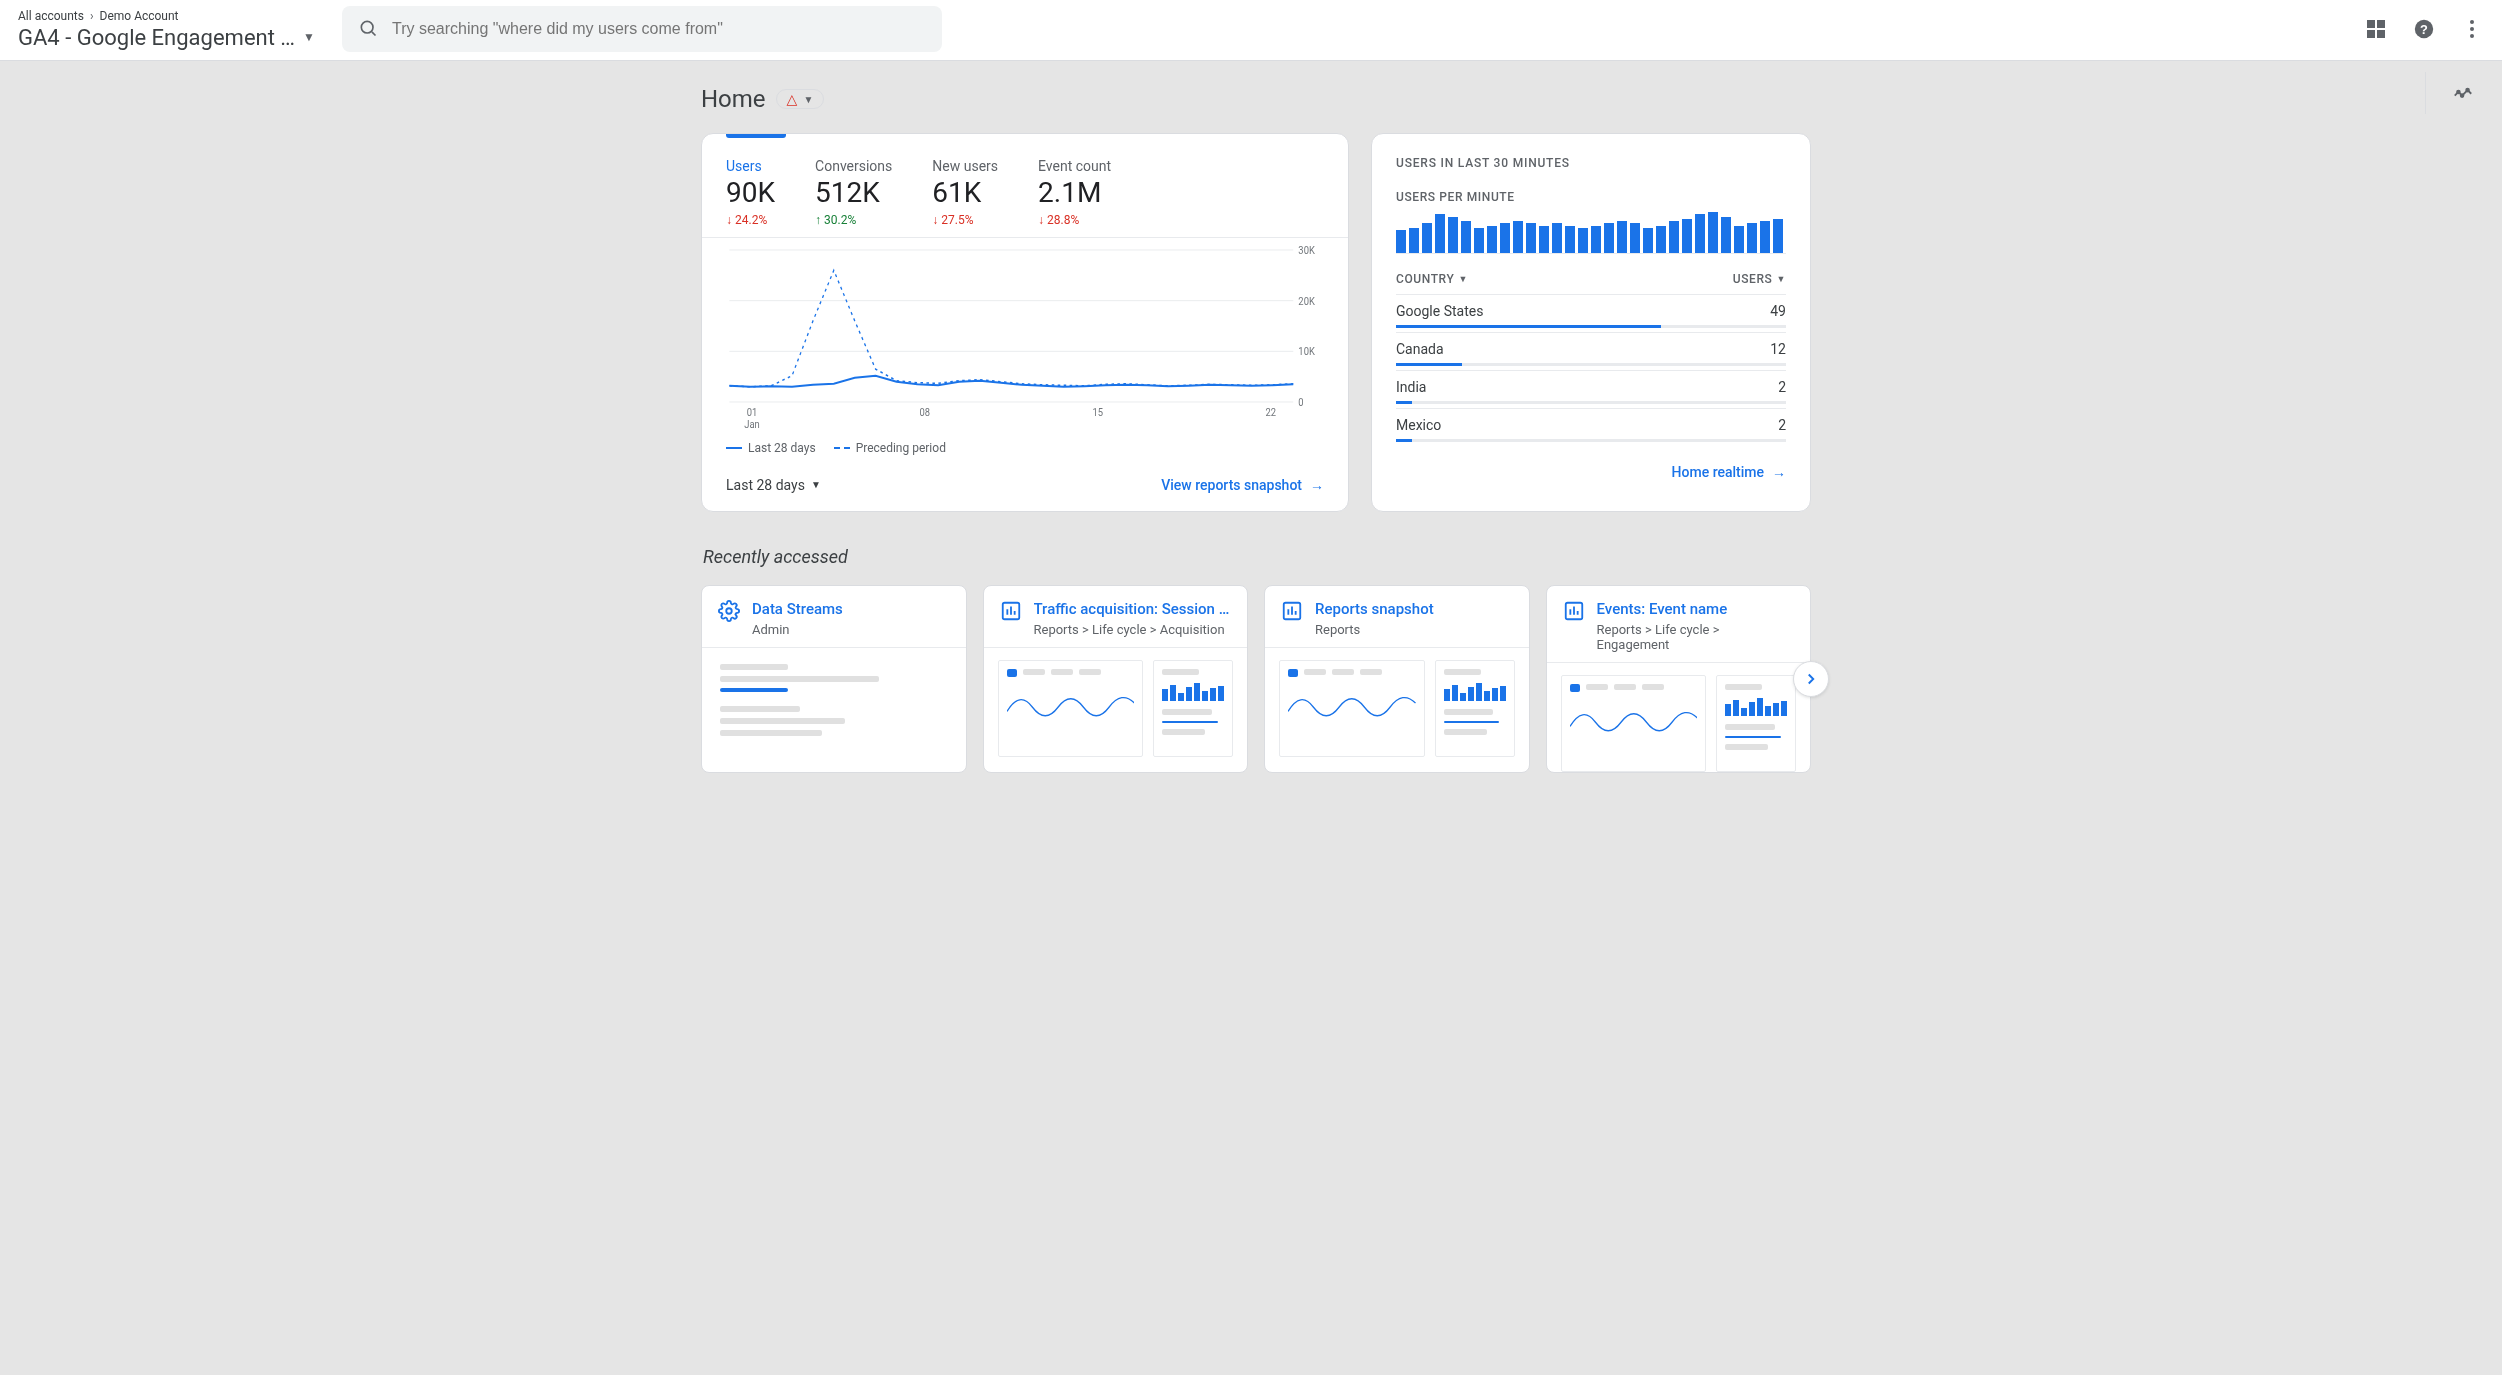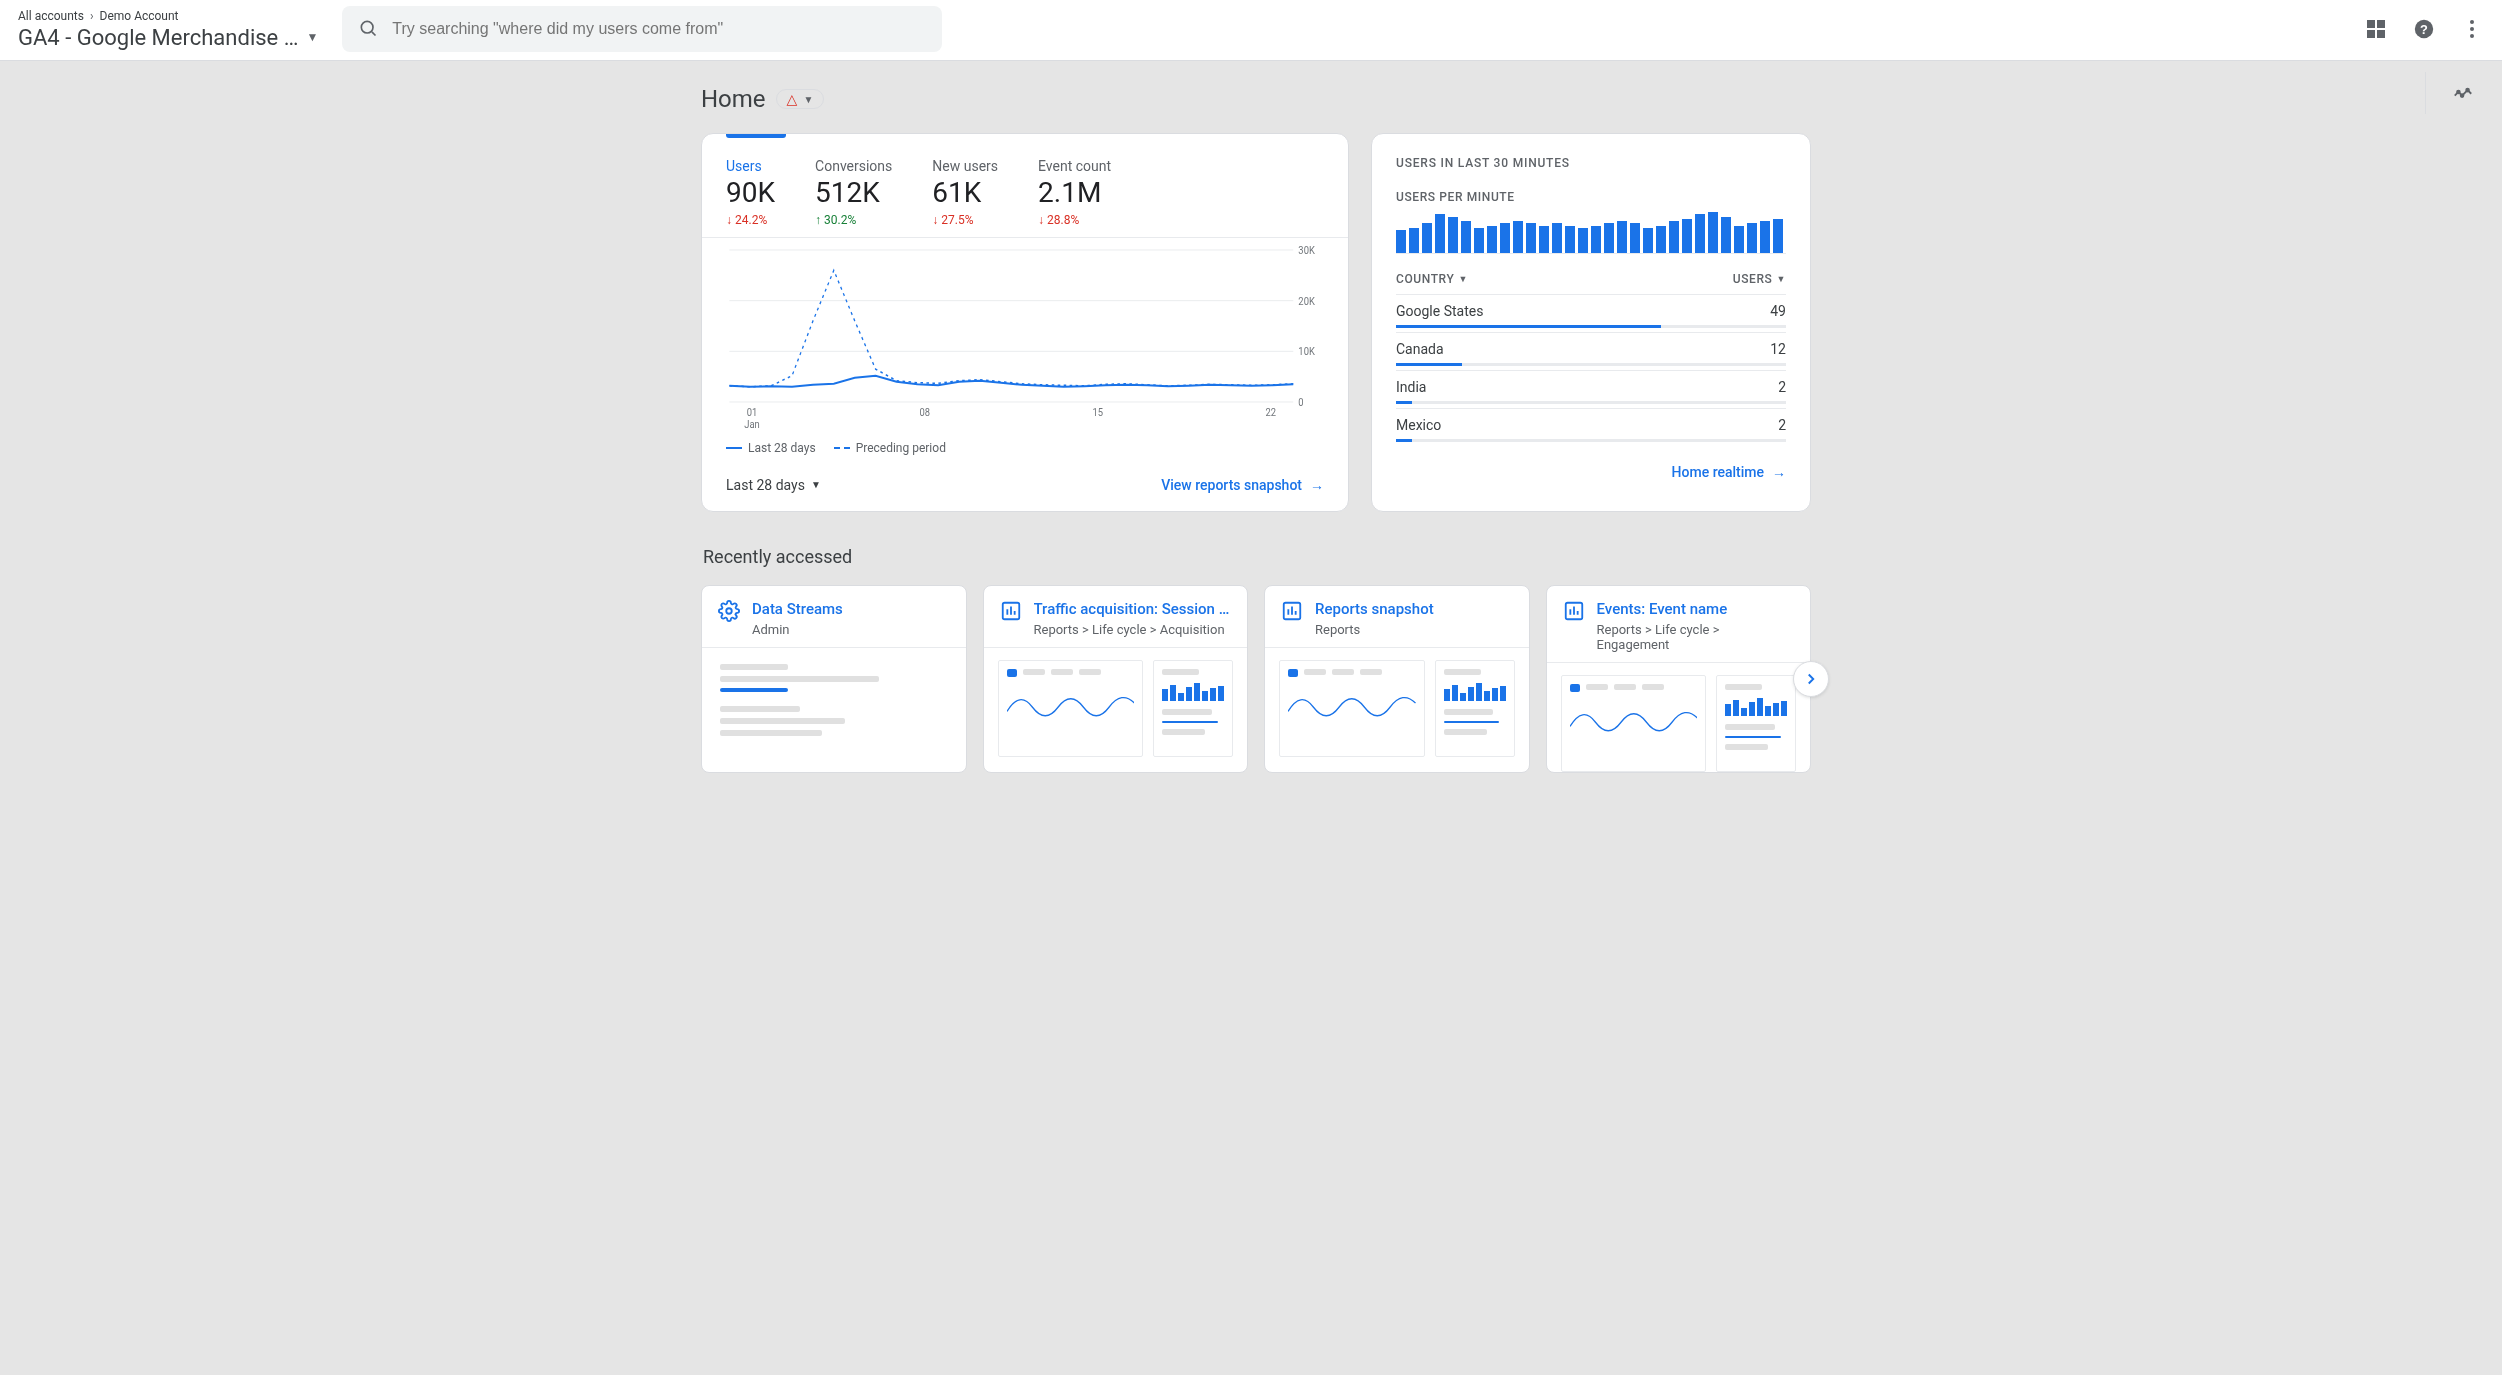--- a/index.html
+++ b/index.html
@@ -110,21 +110,21 @@
   .rt-bars span{ width:10px; background:#1a73e8; display:block;}
   .rt-table-head{ display:flex; justify-content:space-between; font-size:12px; color:#5f6368; letter-spacing:0.6px; margin-top:18px; padding-bottom:8px; font-weight:500;}
   .rt-table-head .th{display:flex;align-items:center;gap:4px;cursor:pointer;}
   .rt-row{ border-top:1px solid #e8eaed; padding:8px 0 4px 0;}
   .rt-row-top{ display:flex; justify-content:space-between; font-size:14px; color:#3c4043;}
   .rt-row-bar{ height:3px; background:#e8eaed; margin-top:6px; position:relative;}
   .rt-row-bar span{ position:absolute; left:0; top:0; bottom:0; background:#1a73e8;}
   .rt-footer{ display:flex; justify-content:flex-end; padding:18px 24px;}
 
   
-  .section-title{ font-size:18px; color:#3c4043; margin:34px 0 18px 2px;}
+  .section-title{ font-size:18px; color:#3c4043; margin:34px 0 18px 2px;font-style:italic;}
   .recent-row{ display:flex; gap:16px; position:relative;}
   .recent-card{
     flex:1 1 0; background:#fff; border:1px solid #dadce0; border-radius:8px;
     overflow:hidden; cursor:pointer; display:flex; flex-direction:column;
   }
   .recent-head{ display:flex; gap:12px; padding:14px 16px 10px 16px; align-items:flex-start;}
   .recent-icon{ color:#1a73e8; flex:0 0 22px; font-size:18px;}
   .recent-icon svg{width:22px;height:22px;}
   .recent-title{ color:#1a73e8; font-size:15px; font-weight:500; line-height:1.2; white-space:nowrap; overflow:hidden; text-overflow:ellipsis;}
   .recent-sub{ color:#5f6368; font-size:13px; margin-top:4px;}
@@ -156,21 +156,21 @@
 <body>
 
 <div class="header">
   <div class="header-left">
     <div class="breadcrumb">
       <span>All accounts</span>
       <span class="sep">›</span>
       <span>Demo Account</span>
     </div>
     <div class="property-title">
-      <span>GA4 - Google Merchandise …</span>
+      <span>GA4 - Google Engagement …</span>
       <span class="caret">▼</span>
     </div>
   </div>
   <div class="search-box">
     <span>
       <svg width="20" height="20" viewBox="0 0 24 24" fill="none" stroke="#5f6368" stroke-width="2">
           <circle cx="11" cy="11" r="7"></circle>
           <line x1="21" y1="21" x2="16.65" y2="16.65"></line>
         </svg>
     </span>

